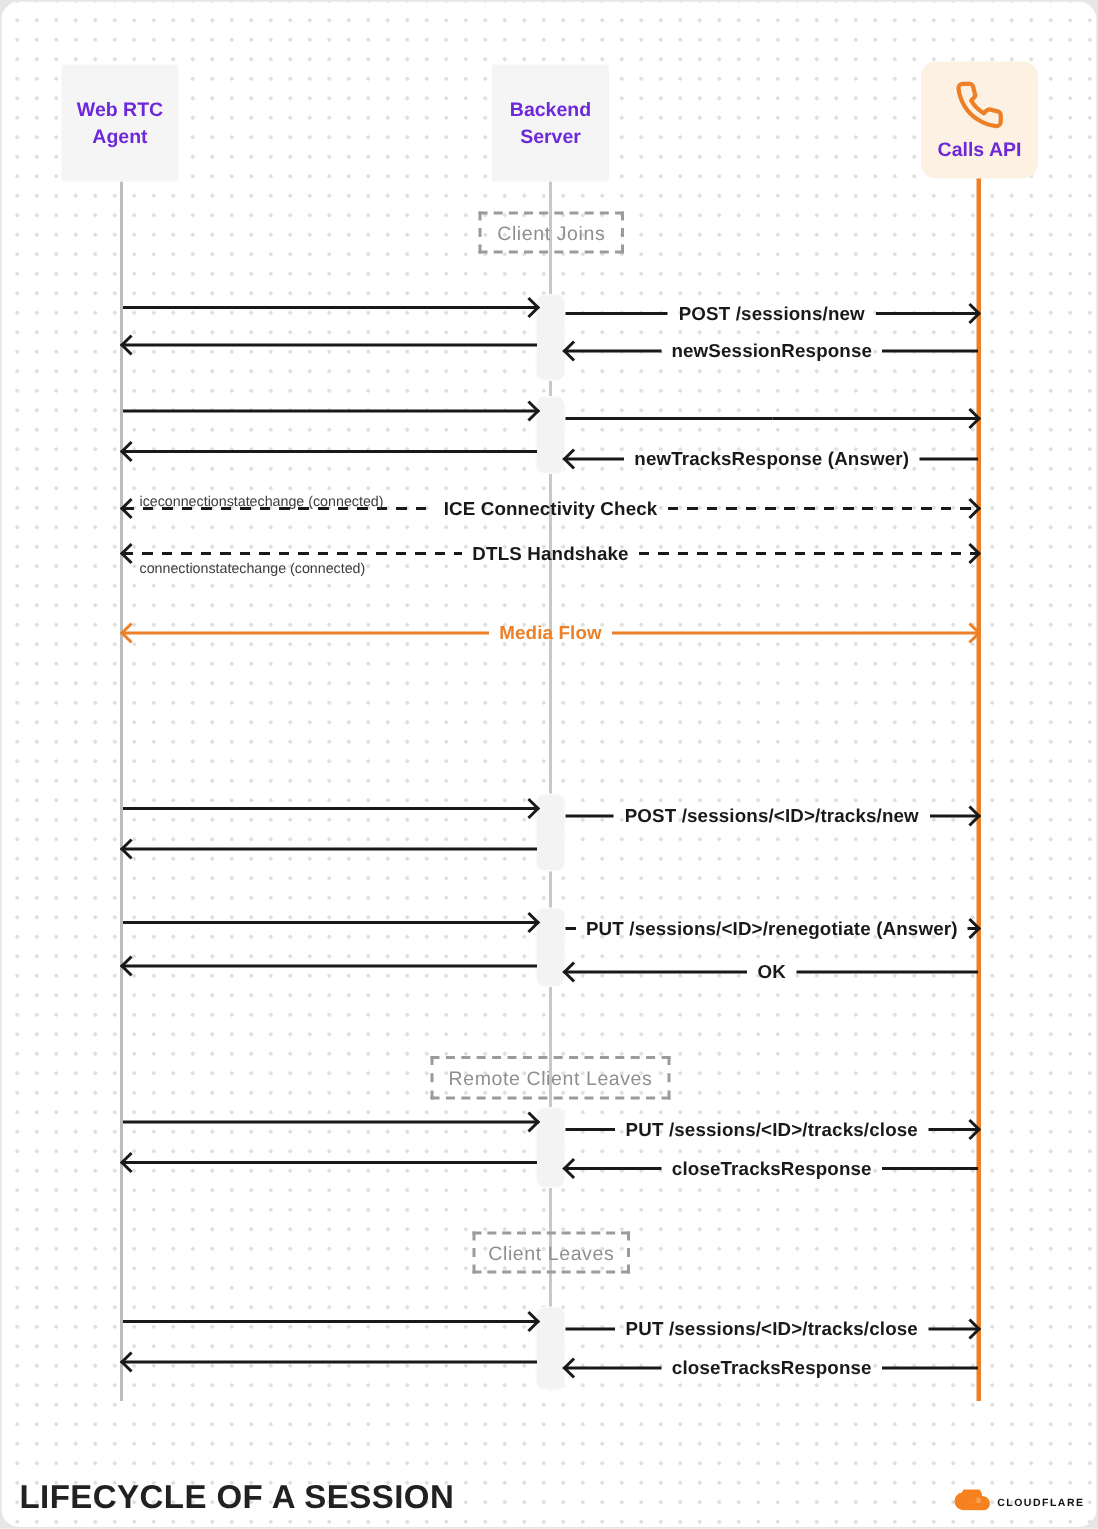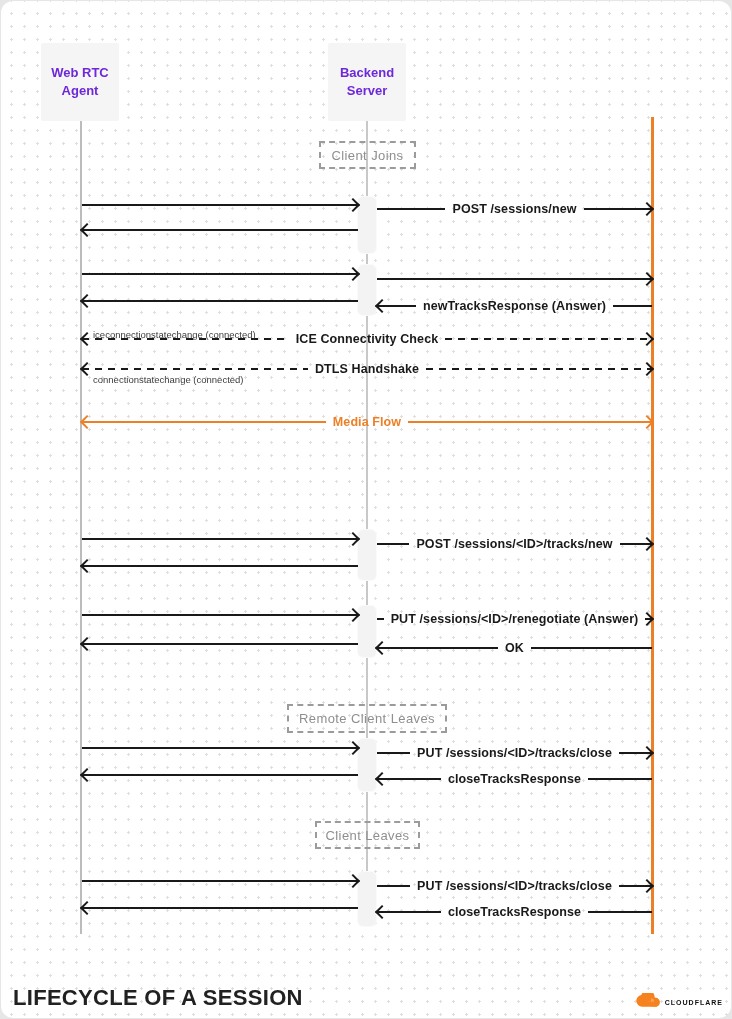--- a/index.html
+++ b/index.html
@@ -63,20 +63,28 @@
     <div class="bar" style="top:871px;height:54px;"></div>
 
     <div class="actor" style="left:40px;top:42px;">
       <span>Web RTC</span>
       <span>Agent</span>
     </div>
     <div class="actor" style="left:327px;top:42px;">
       <span>Backend</span>
       <span>Server</span>
     </div>
+    <div class="actor calls" style="left:613px;top:40px;">
+      <span class="phone">
+        <svg width="34" height="34" viewBox="0 0 24 24" fill="none" stroke="#ed8026" stroke-width="2" stroke-linecap="round" stroke-linejoin="round">
+          <path d="M22 16.92v3a2 2 0 0 1-2.18 2 19.79 19.79 0 0 1-8.63-3.07 19.5 19.5 0 0 1-6-6 19.79 19.79 0 0 1-3.07-8.67A2 2 0 0 1 4.11 2h3a2 2 0 0 1 2 1.72 12.84 12.84 0 0 0 .7 2.81 2 2 0 0 1-.45 2.11L8.09 9.91a16 16 0 0 0 6 6l1.27-1.27a2 2 0 0 1 2.11-.45 12.84 12.84 0 0 0 2.81.7A2 2 0 0 1 22 16.92z"></path>
+        </svg>
+      </span>
+      <span>Calls API</span>
+    </div>
 
     <div class="phase" style="left:318px;top:140px;width:97px;height:28px;">
       <span>Client Joins</span>
     </div>
     <div class="phase" style="left:286px;top:703px;width:160px;height:29px;">
       <span>Remote Client Leaves</span>
     </div>
     <div class="phase" style="left:314px;top:820px;width:105px;height:28px;">
       <span>Client Leaves</span>
     </div>
@@ -86,20 +94,26 @@
         <span class="chev r"></span>
     </div>
     <div class="msg" style="left:376px;top:200px;width:275px;">
       <span class="seg"></span>
         <span class="lbl">POST /sessions/new</span>
         <span class="seg"></span>
         <span class="chev r"></span>
     </div>
     <div class="msg" style="left:81px;top:221px;width:276px;">
       <span class="chev l"></span>
+        <span class="seg"></span>
+    </div>
+    <div class="msg" style="left:376px;top:225px;width:275px;">
+      <span class="chev l"></span>
+        <span class="seg"></span>
+        <span class="lbl">newSessionResponse</span>
         <span class="seg"></span>
     </div>
 
     <div class="msg" style="left:81px;top:265px;width:276px;">
       <span class="seg"></span>
         <span class="chev r"></span>
     </div>
     <div class="msg" style="left:376px;top:270px;width:275px;">
       <span class="seg"></span>
         <span class="seg"></span>

